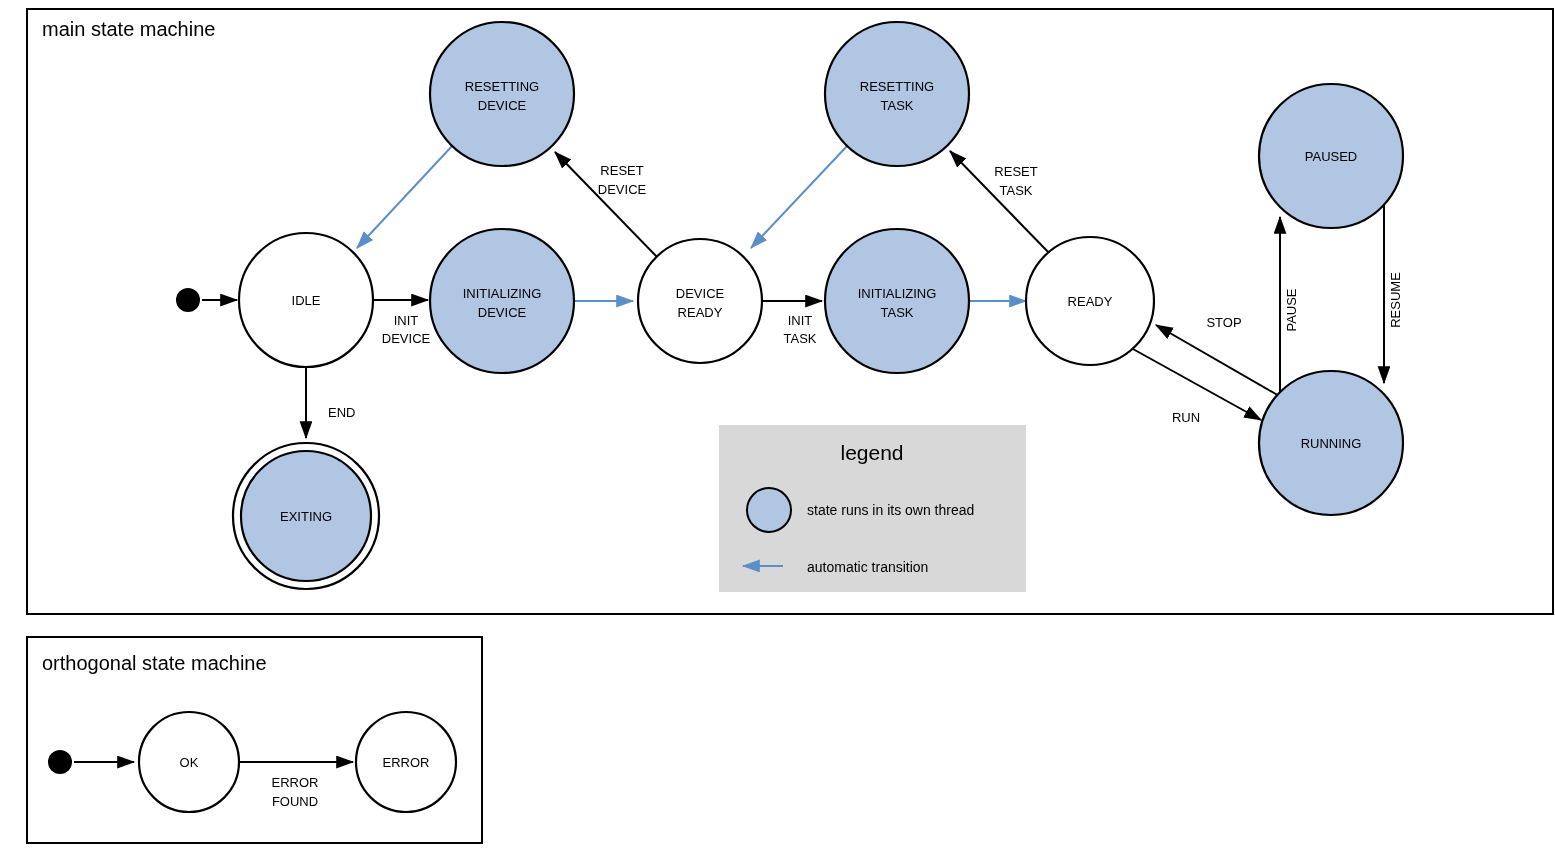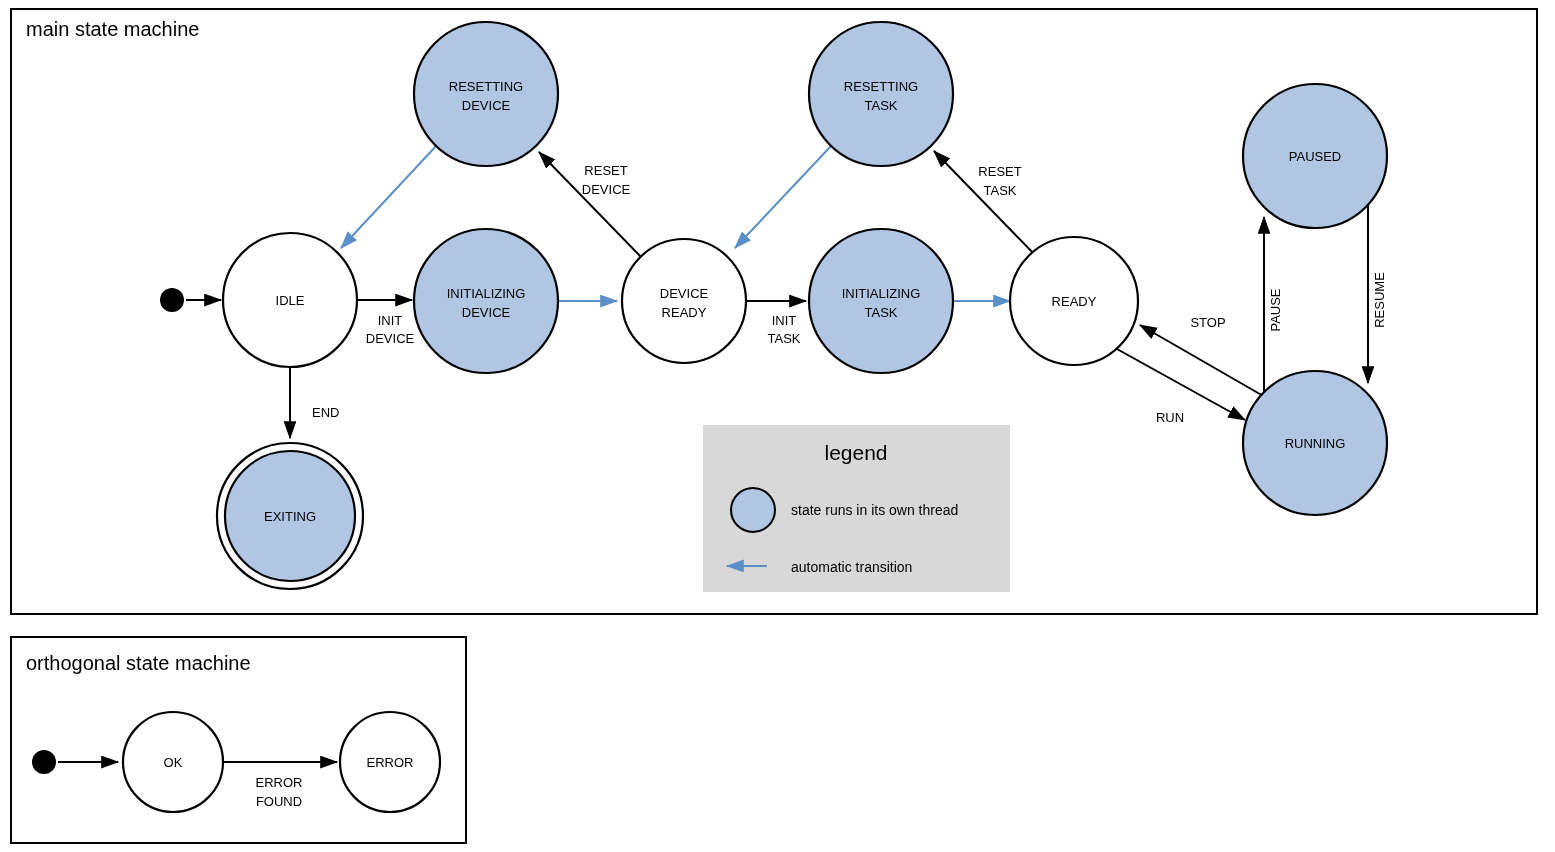--- a/index.html
+++ b/index.html
@@ -3,21 +3,21 @@
 <meta charset="utf-8">
 <title>State Machine Diagram</title>
 <style>
   html,body{margin:0;padding:0;background:#ffffff;}
   body{
     width:1555px;height:852px;
     font-family:"Liberation Sans","DejaVu Sans",sans-serif;
     color:#000000;
     overflow:hidden;
   }
-  #root{position:relative;width:1294px;height:852px;}
+  #root{position:relative;width:1294px;height:852px;margin-left:16px;}
   svg.diagram{position:absolute;left:0;top:0;width:1555px;height:852px;display:block;}
   .frame-rect{fill:#ffffff;stroke:#000000;stroke-width:2;}
   .state-circle{stroke:#000000;stroke-width:2.2;}
   .state-circle.plain{fill:#ffffff;}
   .state-circle.thread{fill:#b1c6e3;}
   .final-outer{fill:#ffffff;stroke:#000000;stroke-width:2.2;}
   .init-dot{fill:#000000;}
   .edge{stroke:#000000;stroke-width:2;fill:none;}
   .edge-auto{stroke:#5b8fc9;stroke-width:2;fill:none;}
   .legend-box{fill:#d8d8d8;stroke:none;}

